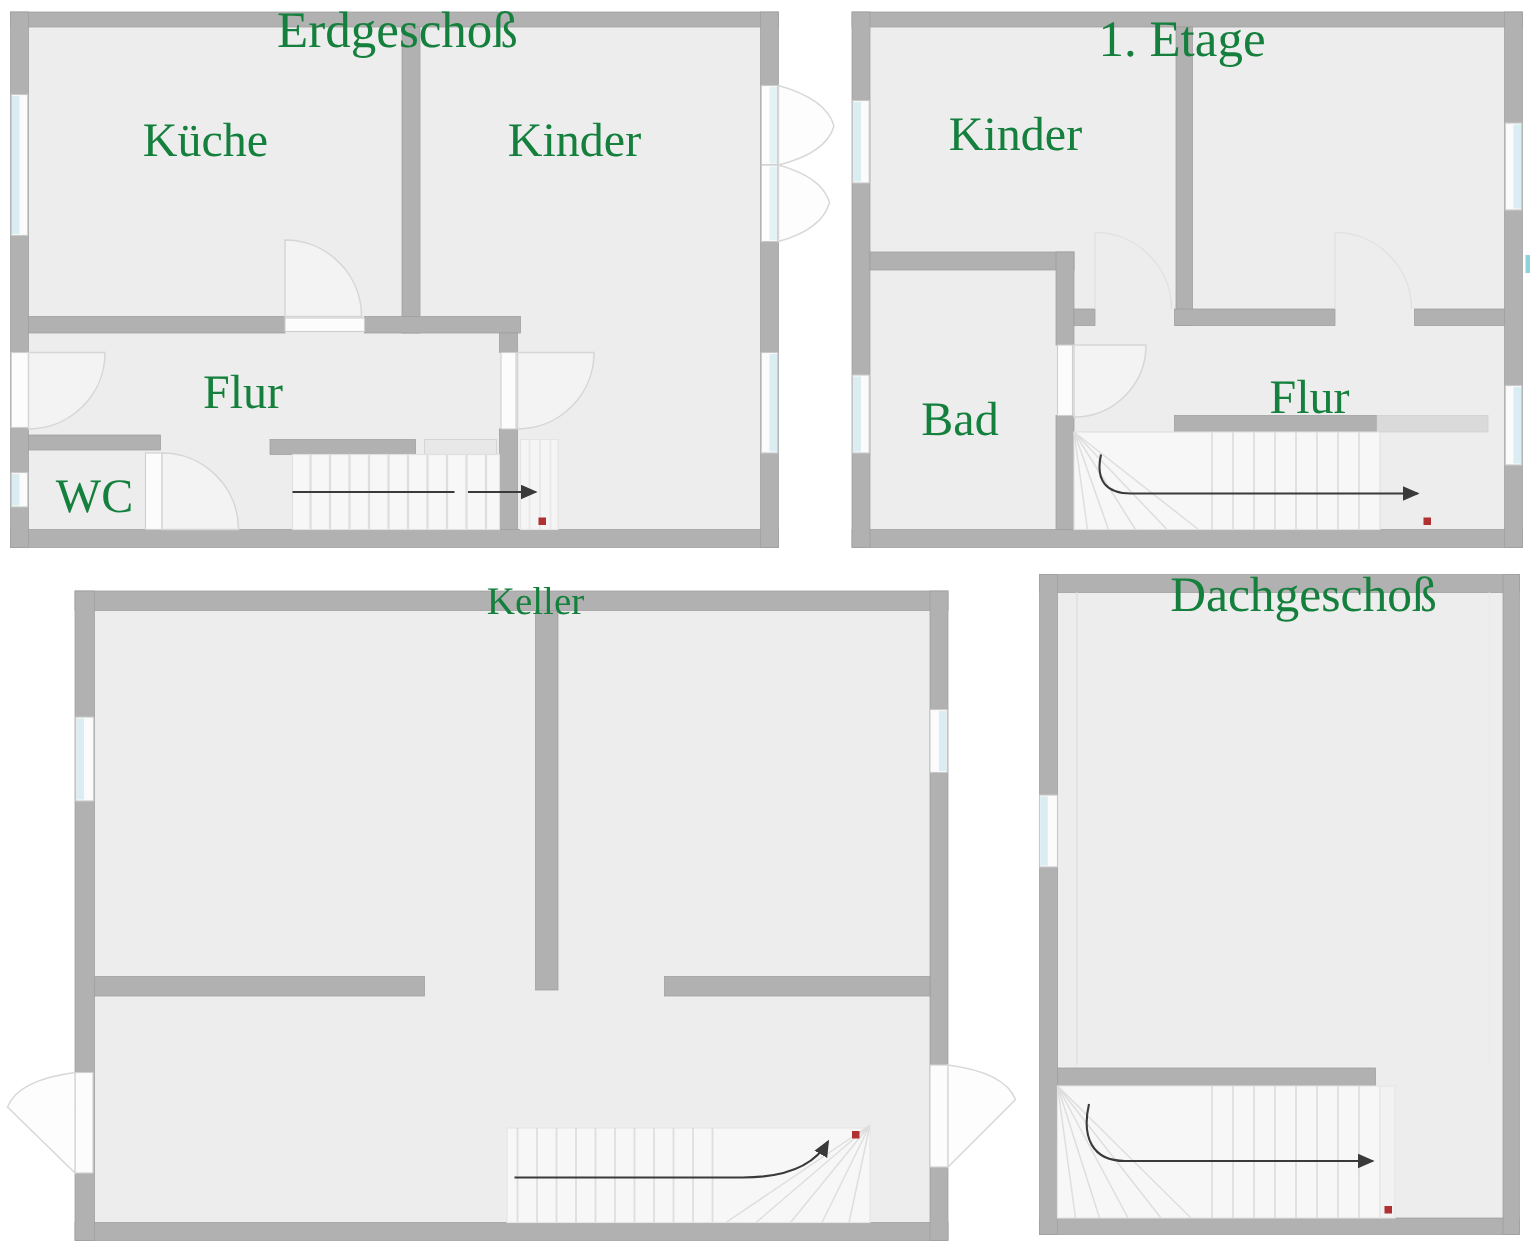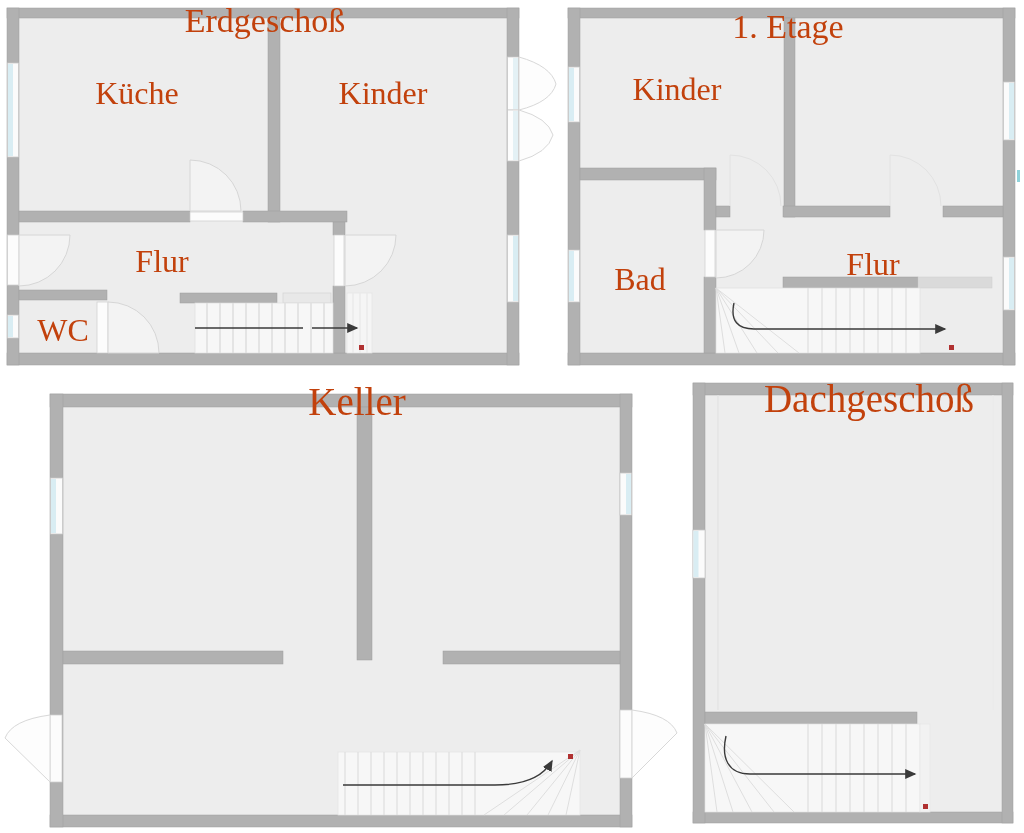--- a/index.html
+++ b/index.html
@@ -1,20 +1,20 @@
 <!DOCTYPE html>
 <html><head>
 <meta charset="utf-8">
 <style>
   html,body{margin:0;padding:0;background:#ffffff;}
   .canvas{position:relative;width:1024px;height:833px;background:#ffffff;overflow:hidden;
           font-family:"Liberation Serif","DejaVu Serif",serif;}
   .plan{position:absolute;}
   .plan svg{position:absolute;left:0;top:0;overflow:visible;}
-  .lbl{position:absolute;transform:translate(-50%,-50%);white-space:nowrap;color:#c2410c;
+  .lbl{position:absolute;transform:translate(-50%,-50%);white-space:nowrap;color:#15803d;
        z-index:3;line-height:1;}
   .title{font-size:34px;}
   .room{font-size:32px;text-align:right;}
 </style>
 </head>
 <body>
 
 <div class="canvas">
 
   <section class="plan" style="left:7px;top:4px;width:512px;height:361px">
@@ -184,21 +184,21 @@
       <path d="M632,322 Q670,327 677,345 L632,390 Z" fill="#fdfdfd" stroke="#d8d8d8" stroke-width="1"></path>
 
       <defs>
           <marker id="arwC" markerWidth="9" markerHeight="8" refX="7" refY="3.5" orient="auto">
             <path d="M0,0 L8,3.5 L0,7 Z" fill="#3a3a3a"></path>
           </marker>
         </defs>
       <path d="M343,397 L495,397 C525,397 543,389 552,373" stroke="#3a3a3a" stroke-width="1.4" fill="none" marker-end="url(#arwC)"></path>
       <rect x="568" y="366" width="5" height="5" fill="#b03131"></rect>
     </svg>
-    <div class="lbl title" style="left:357px;top:13px;font-size:39px">Keller</div>
+    <div class="lbl title" style="left:357px;top:13px;font-size:26px">Keller</div>
   </section>
 
   <section class="plan" style="left:688px;top:380px;width:336px;height:443px">
     <svg width="336" height="443" viewBox="0 0 336 443">
       <rect x="5" y="3" width="320" height="440" fill="#ededed"></rect>
       <rect x="5" y="3" width="320" height="12" fill="#b1b1b1" stroke="#9e9e9e" stroke-width="0.5"></rect>
       <rect x="5" y="432" width="320" height="11" fill="#b1b1b1" stroke="#9e9e9e" stroke-width="0.5"></rect>
       <rect x="5" y="3" width="12" height="440" fill="#b1b1b1" stroke="#9e9e9e" stroke-width="0.5"></rect>
       <rect x="314" y="3" width="11" height="440" fill="#b1b1b1" stroke="#9e9e9e" stroke-width="0.5"></rect>
 
@@ -220,16 +220,16 @@
       </g>
 
       <defs>
           <marker id="arwD" markerWidth="9" markerHeight="8" refX="7" refY="3.5" orient="auto">
             <path d="M0,0 L8,3.5 L0,7 Z" fill="#3a3a3a"></path>
           </marker>
         </defs>
       <path d="M38,356 C33,378 40,394 62,394 L227,394" stroke="#3a3a3a" stroke-width="1.4" fill="none" marker-end="url(#arwD)"></path>
       <rect x="235" y="424" width="5" height="5" fill="#b03131"></rect>
     </svg>
-    <div class="lbl title" style="left:181px;top:18px;font-size:39px">Dachgeschoß</div>
+    <div class="lbl title" style="left:181px;top:18px;font-size:33px">Dachgeschoß</div>
   </section>
 
 </div>
 
 </body></html>

